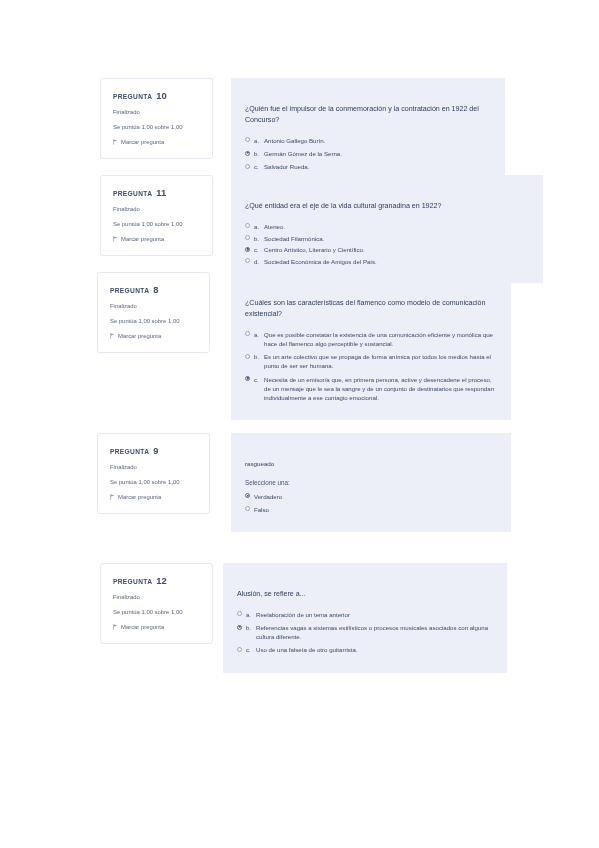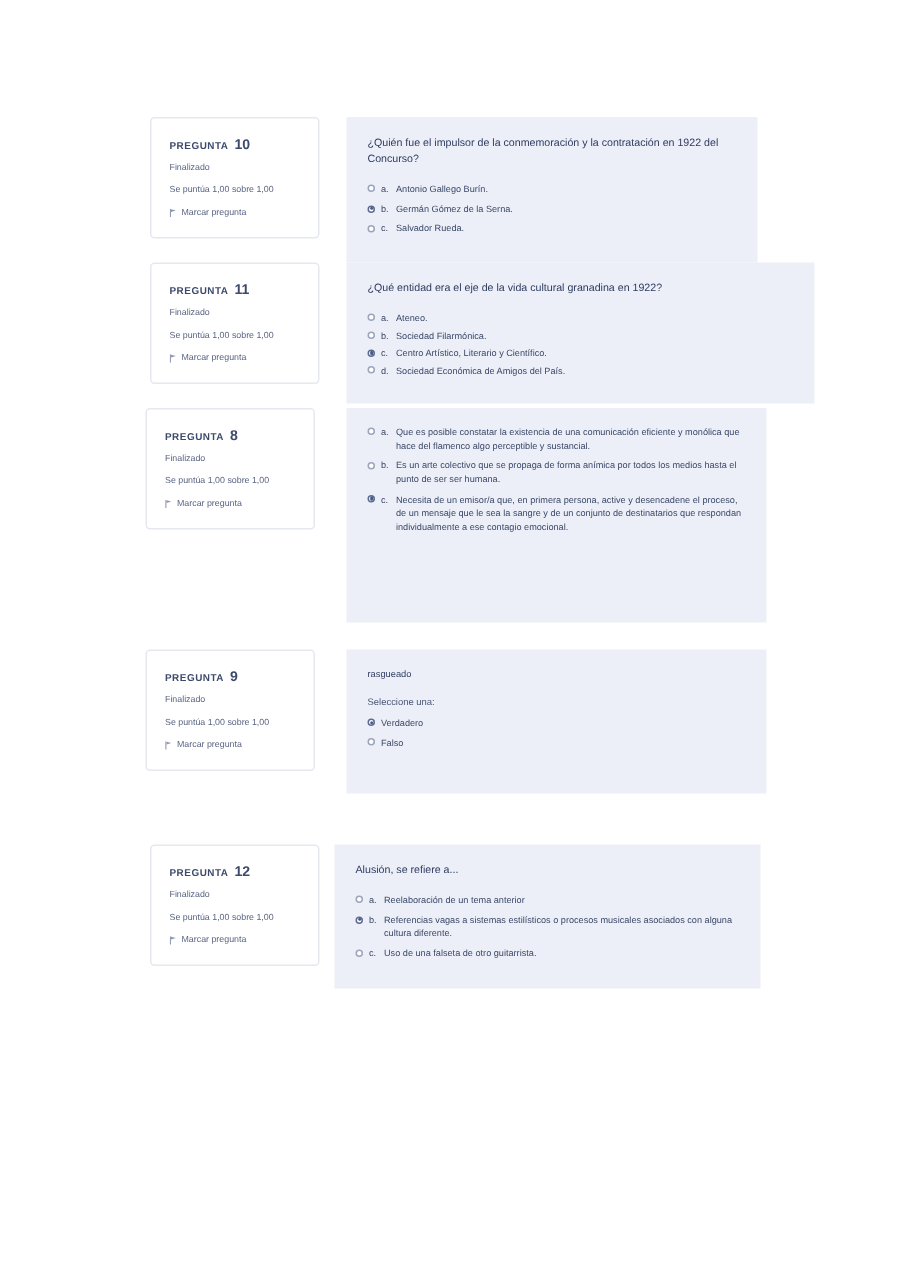--- a/index.html
+++ b/index.html
@@ -75,21 +75,21 @@
     width: 5px;
     height: 6px;
     position: relative;
     flex: none;
   }
   .flag-icon svg { display: block; }
 
   
   .qcontent {
     background: #eceff7;
-    padding: 12px 16px 14px 14px;
+    padding: 26px 16px 14px 14px;
     box-sizing: border-box;
     flex: none;
     margin-left: 18px;
   }
   .qtext {
     font-size: 7.1px;
     line-height: 1.55;
     color: #2f3c60;
     margin: 0 0 10px 0;
   }
@@ -272,20 +272,21 @@
         <span class="flag-icon">
           <svg width="5" height="6" viewBox="0 0 5 6">
               <path d="M0.6 0.3 L0.6 5.7" stroke="#7b85a3" stroke-width="0.6"></path>
               <path d="M1 0.5 L4.2 1.4 L1 2.4 Z" fill="#8d96b2"></path>
             </svg>
         </span>
         <span>Marcar pregunta</span>
       </div>
     </div>
     <div class="qcontent">
+      <p class="qtext">¿Cuáles son las características del flamenco como modelo de comunicación existencial?</p>
       <ul class="answers">
         <li class="answer">
           <span class="radio"></span>
           <span class="ans-letter">a.</span>
           <span class="ans-text">Que es posible constatar la existencia de una comunicación eficiente y monólica que hace del flamenco algo perceptible y sustancial.</span>
         </li>
         <li class="answer">
           <span class="radio"></span>
           <span class="ans-letter">b.</span>
           <span class="ans-text">Es un arte colectivo que se propaga de forma anímica por todos los medios hasta el punto de ser ser humana.</span>

